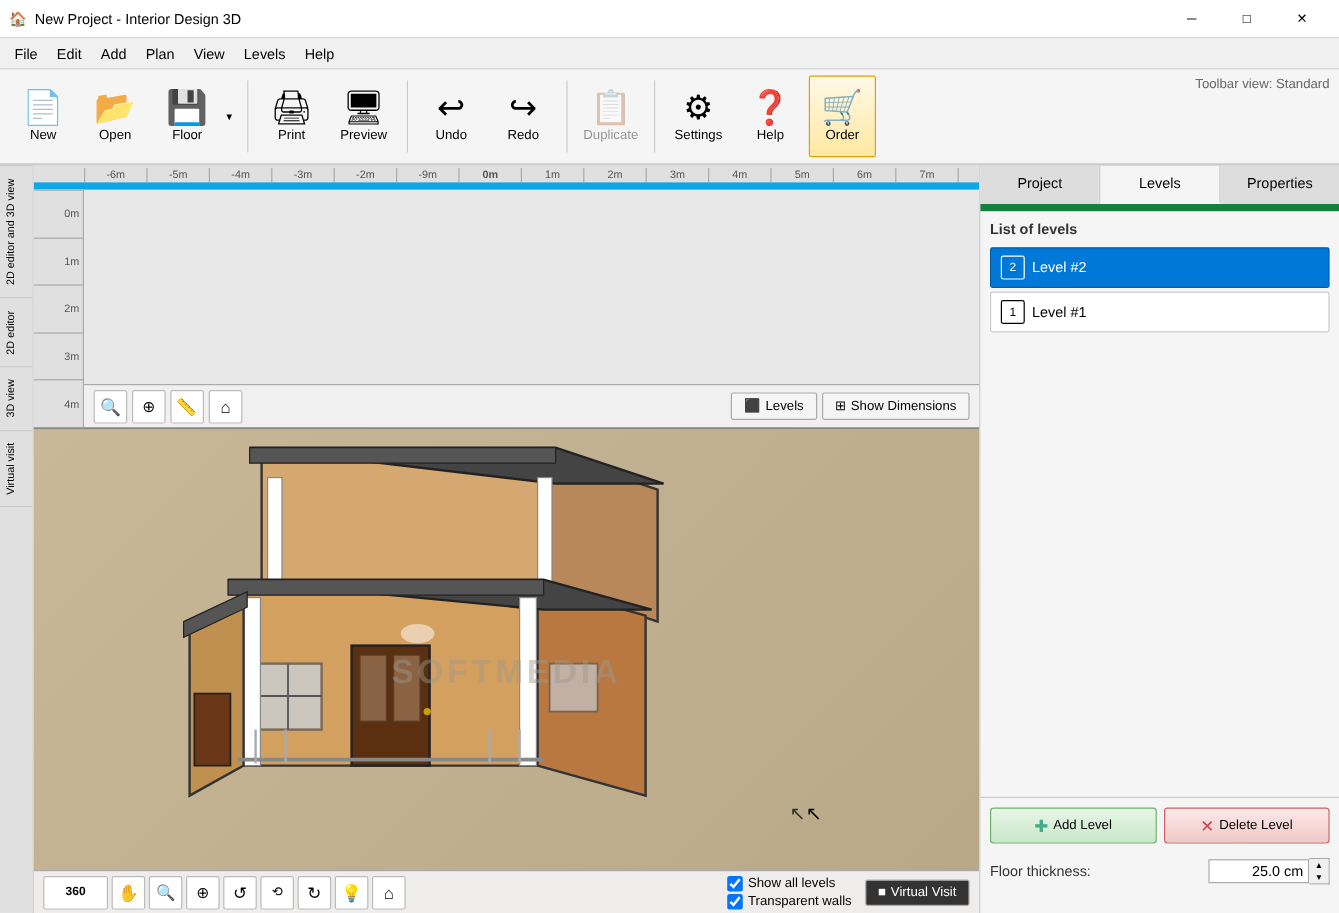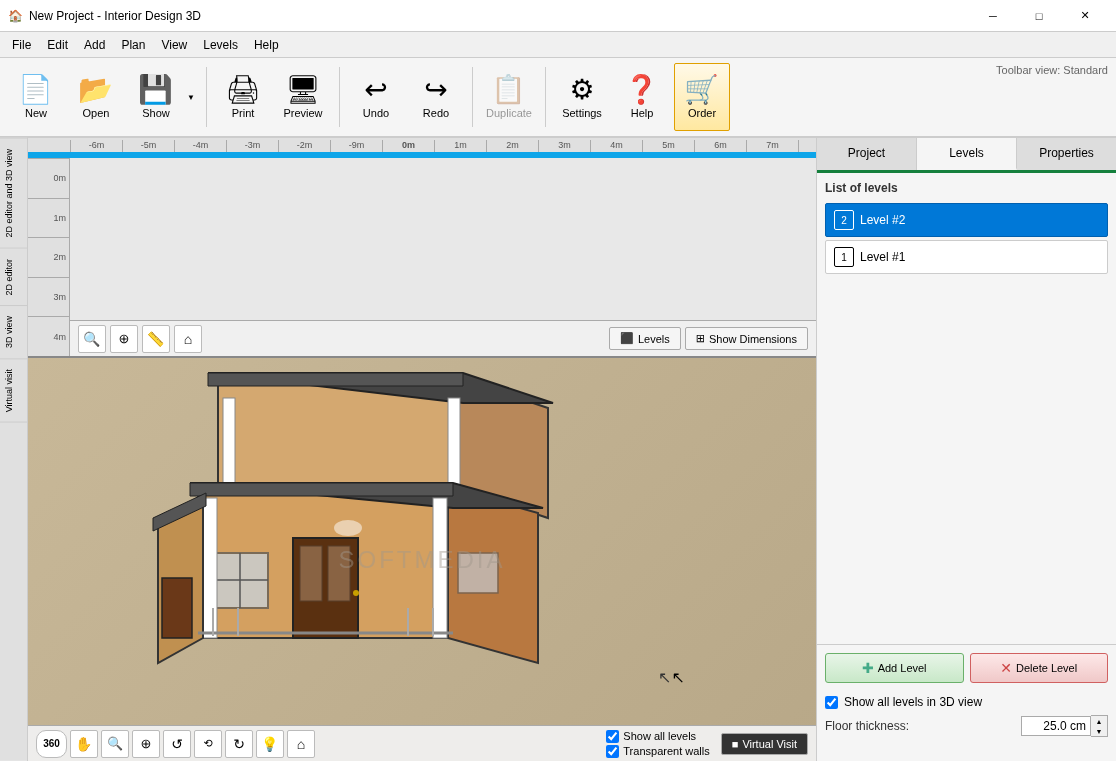--- a/index.html
+++ b/index.html
@@ -298,21 +298,21 @@
       background: #f5f5f5;
       border-left: 1px solid #ccc;
       display: flex;
       flex-direction: column;
     }
 
     
     #panel-tabs {
       display: flex;
       background: #e0e0e0;
-      border-bottom: 3px solid #15803d;
+      border-bottom: 6px solid #15803d;
     }
     .panel-tab {
       flex: 1;
       padding: 8px 4px;
       text-align: center;
       font-size: 12px;
       cursor: pointer;
       border-right: 1px solid #ccc;
       background: #ddd;
     }
@@ -455,21 +455,21 @@
     <span class="icon">📄</span>
     <span>New</span>
   </button>
   <button class="toolbar-btn">
     <span class="icon">📂</span>
     <span>Open</span>
   </button>
   <div class="save-group">
     <button class="toolbar-btn">
       <span class="icon">💾</span>
-      <span>Show</span>
+      <span>Floor</span>
     </button>
     <button class="save-arrow">▼</button>
   </div>
   <div class="toolbar-sep"></div>
   <button class="toolbar-btn">
     <span class="icon">🖨</span>
     <span>Print</span>
   </button>
   <button class="toolbar-btn">
     <span class="icon">🖥</span>
@@ -619,26 +619,26 @@
         <line x1="135" y1="250" x2="135" y2="278" stroke="#aaa" stroke-width="2"></line>
         <line x1="160" y1="250" x2="160" y2="278" stroke="#aaa" stroke-width="2"></line>
         <line x1="330" y1="250" x2="330" y2="278" stroke="#aaa" stroke-width="2"></line>
         <line x1="355" y1="250" x2="355" y2="278" stroke="#aaa" stroke-width="2"></line>
 
         <rect x="380" y="195" width="40" height="40" fill="#c8d8e8" opacity="0.6" stroke="#555" stroke-width="1.5"></rect>
 
         <ellipse cx="270" cy="170" rx="14" ry="8" fill="white" opacity="0.5"></ellipse>
       </svg>
 
-      <div id="watermark" style="position:absolute;left:50%;top:50%;transform:translate(-50%,-50%);font-size:24px;color:rgba(160,150,140,0.45);font-weight:normal;letter-spacing:3px;pointer-events:none;white-space:nowrap;">SOFTMEDIA</div>
+      <div id="watermark" style="position:absolute;left:50%;top:50%;transform:translate(-50%,-50%);font-size:28px;color:rgba(160,150,140,0.45);font-weight:bold;letter-spacing:3px;pointer-events:none;white-space:nowrap;">SOFTMEDIA</div>
 
       <div id="cursor" style="position:absolute;left:630px;top:310px;font-size:16px;pointer-events:none;">↖</div>
 
       <div id="toolbar-3d">
-        <button class="tool-btn" style="width:31px;font-size:10px;font-weight:bold;border-radius:10px;">360</button>
+        <button class="tool-btn" style="width:54px;font-size:10px;font-weight:bold;">360</button>
         <button class="tool-btn">
           <span>✋</span>
         </button>
         <button class="tool-btn">
           <span style="font-size:13px;">🔍</span>
         </button>
         <button class="tool-btn">
           <span style="font-size:13px;">⊕</span>
         </button>
         <button class="tool-btn">
@@ -713,29 +713,25 @@
           <span style="color:#4a8;font-size:14px;">✚</span>
           <span>Add Level</span>
         </button>
         <button class="btn-red">
           <span style="color:#c44;font-size:14px;">✕</span>
           <span>Delete Level</span>
         </button>
       </div>
 
 
-      <div class="checkbox-row">
-        <input type="checkbox" checked="" style="">
-        <label style="cursor:pointer;font-size:12px;">Show all levels in 3D view</label>
-      </div>
 
       <div class="field-row">
         <span class="field-label">Floor thickness:</span>
         <div class="spinner-group" style="margin-left:auto;">
-          <input type="text" class="spinner-input" value="25.0 cm" readonly="" style="width: 70px; border: 1px solid rgb(170, 170, 170); padding: 2px 4px; font-size: 12px; text-align: right; background: white;">
+          <input type="text" class="spinner-input" value="25.0 cm" readonly="" style="width: 84px; border: 1px solid rgb(170, 170, 170); padding: 2px 4px; font-size: 12px; text-align: right; background: white;">
           <div class="spinner-arrows">
             <button class="spinner-up">▲</button>
             <button class="spinner-down">▼</button>
           </div>
         </div>
       </div>
     </div>
 
   </div>
 

